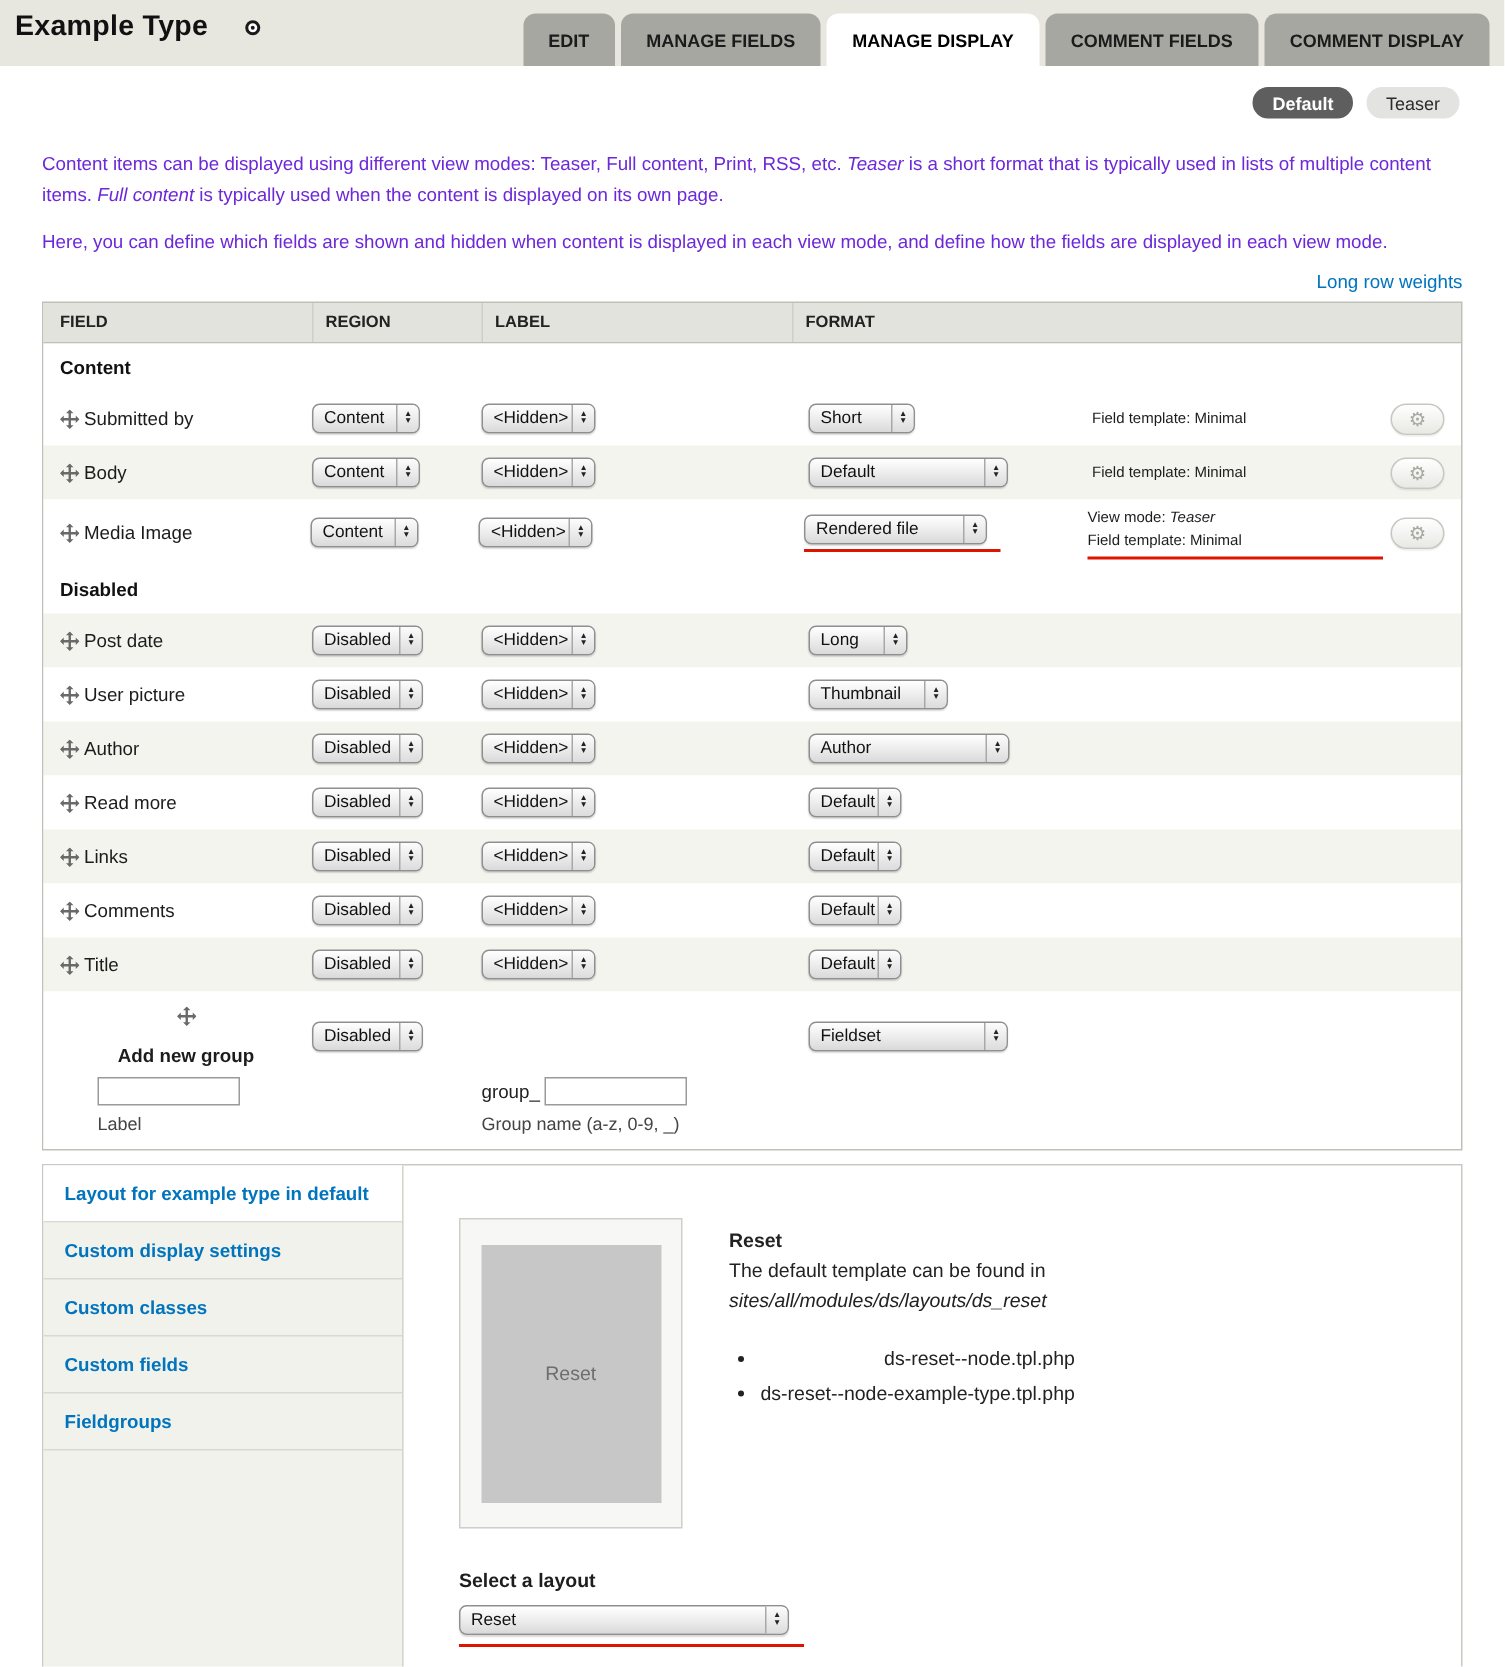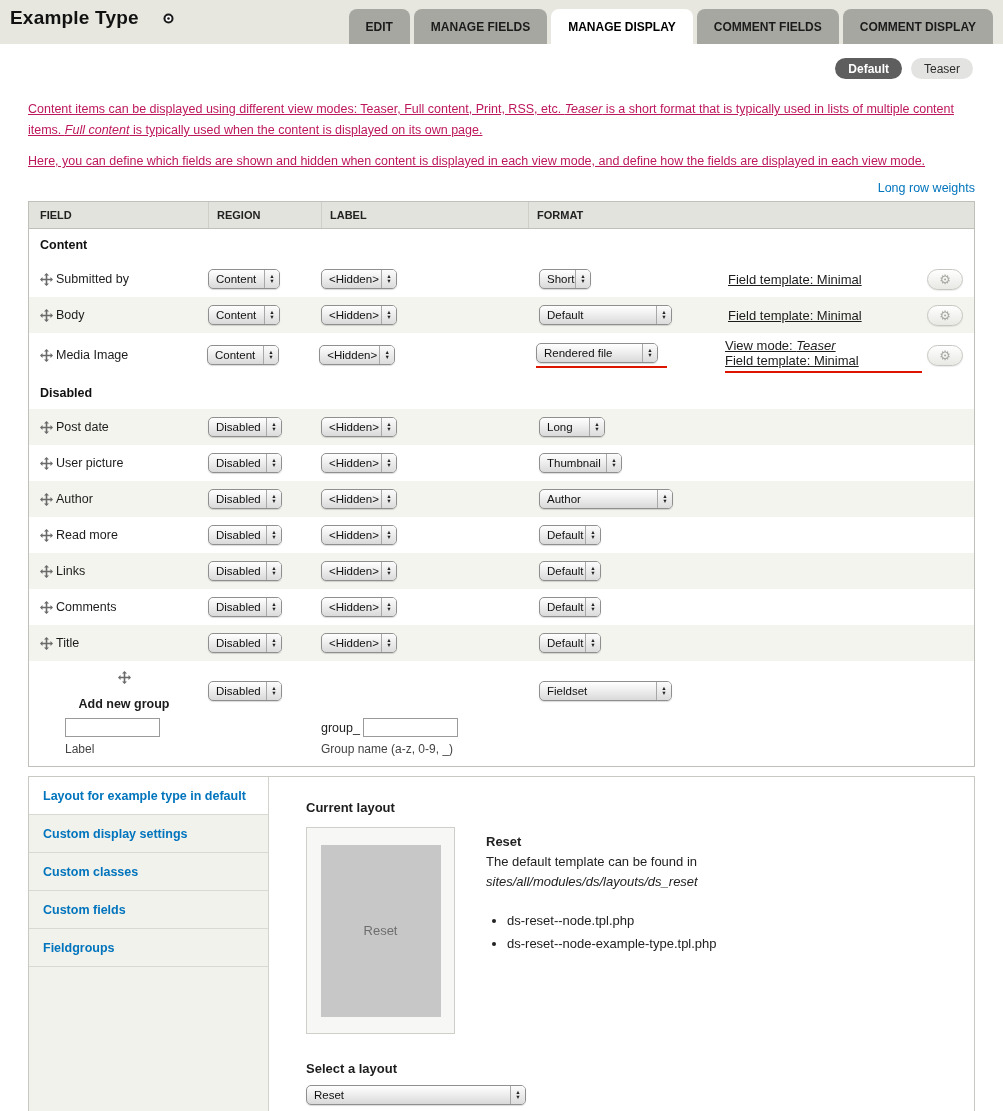--- a/index.html
+++ b/index.html
@@ -21,21 +21,21 @@
   }
   .tab.active { background:#fff; color:#000; }
 
   
   .vm-row { display:flex; justify-content:flex-end; gap:9px; padding:14px 30px 0 0; }
   .pill { height:21px; display:flex; align-items:center; padding:0 13px; border-radius:11px; font-size:12px; cursor:pointer; }
   .pill.dark { background:#5e5e5e; color:#fff; font-weight:bold; }
   .pill.light { background:#e3e3e1; color:#2c2c2c; }
 
   
-  .desc { margin:20px 28px 0 28px; line-height:21px; color:#be185d;text-decoration:underline; }
+  .desc { margin:20px 28px 0 28px; line-height:21px; color:#6d28d9; }
   .desc p + p { margin-top:10px; }
   .em { font-style:italic; }
   .weights-row { margin:9px 28px 0 28px; text-align:right; }
   .link { color:#0074bd; text-decoration:none; cursor:pointer; }
 
   
   .ds-table { margin:6px 28px 0 28px; border:1px solid #c0c0ba; background:#fff; }
   .thead { display:flex; height:27px; background:#e2e3dc; border-bottom:1px solid #c0c0ba; align-items:center; font-weight:bold; font-size:11px; color:#222; }
   .c-field { width:179px; padding-left:11px; }
   .c-region { width:113px; }
@@ -61,21 +61,21 @@
     font-size:11.5px; color:#111; cursor:pointer; overflow:hidden;
   }
   .sel .lbl { flex:1; display:flex; align-items:center; padding:0 7px; white-space:nowrap; overflow:hidden; }
   .sel .arr {
     width:15px; border-left:1px solid #a8a8a8; display:flex; flex-direction:column;
     align-items:center; justify-content:center; font-size:5.5px; line-height:5px; color:#222;
     background:linear-gradient(#fcfcfc,#dcdcdc);
   }
 
   .fmt-zone { width:200px; padding-left:11px; display:flex; flex-direction:column; justify-content:center; }
-  .note { flex:1; font-size:13px; color:#1c1c1c; line-height:15px;text-decoration:underline; }
+  .note { flex:1; font-size:10px; color:#1c1c1c; line-height:15px; }
   .gear-wrap { width:52px; display:flex; justify-content:flex-end; padding-right:11px; }
   .gear-btn {
     width:36px; height:21px; border:1px solid #c7c7c2; border-radius:11px;
     background:linear-gradient(#ffffff,#e8e8e4); box-shadow:0 1px 1px rgba(0,0,0,.08);
     display:flex; align-items:center; justify-content:center;
     color:#a9a9a4; font-size:13px; cursor:pointer;
   }
   .redline { height:2px; background:#dc1400; margin-top:3px; }
 
   
@@ -92,21 +92,21 @@
   .vtab { height:38px; display:flex; align-items:center; padding-left:14px; font-weight:bold; font-size:12.5px; color:#0074bd; border-bottom:1px solid #d9d9d3; cursor:pointer; }
   .vtab.active { background:#fff; }
   .layout-main { flex:1; padding:23px 0 0 37px; }
   .sec-heading { font-weight:bold; font-size:13px; color:#1d1d1d; }
   .thumb-row { display:flex; margin-top:12px; }
   .thumb-box { width:149px; height:207px; border:1px solid #cfcfca; background:#f7f7f5; display:flex; align-items:center; justify-content:center; }
   .thumb-inner { width:120px; height:172px; background:#c7c7c7; display:flex; align-items:center; justify-content:center; color:#6e6e6e; font-size:13px; }
   .reset-info { margin-left:31px; padding-top:5px; line-height:20px; font-size:13px; color:#222; }
   .reset-info .hd { font-weight:bold; }
   .tpl-list { margin:17px 0 0 21px; }
-  .tpl-list li { line-height:23px; font-size:13px; }
+  .tpl-list li { line-height:23px; font-size:13px;text-align:right; }
   .select-layout { margin-top:27px; }
   .layout-sel-wrap { margin-top:9px; width:230px; }
 
   a { color:#0074bd; }
 </style>
 </head>
 <body>
 
 <div class="topbar">
   <div class="title-wrap">
@@ -162,21 +162,21 @@
     <div class="c-region"><span class="sel" style="width:72px">
           <span class="lbl">Content</span>
           <span class="arr">▲<br>▼</span>
         </span></div>
     <div class="c-label"><span class="sel" style="width:76px">
           <span class="lbl">&lt;Hidden&gt;</span>
           <span class="arr">▲<br>▼</span>
         </span></div>
     <div class="c-format">
       <div class="fmt-zone">
-          <span class="sel" style="width:52px">
+          <span class="sel" style="width:71px">
             <span class="lbl">Short</span>
             <span class="arr">▲<br>▼</span>
           </span>
         </div>
       <div class="note">Field template: Minimal</div>
       <div class="gear-wrap">
           <span class="gear-btn">
             <span>⚙</span>
           </span>
         </div>
@@ -297,21 +297,21 @@
     <div class="c-region"><span class="sel" style="width:74px">
           <span class="lbl">Disabled</span>
           <span class="arr">▲<br>▼</span>
         </span></div>
     <div class="c-label"><span class="sel" style="width:76px">
           <span class="lbl">&lt;Hidden&gt;</span>
           <span class="arr">▲<br>▼</span>
         </span></div>
     <div class="c-format">
       <div class="fmt-zone">
-          <span class="sel" style="width:83px">
+          <span class="sel" style="width:93px">
             <span class="lbl">Thumbnail</span>
             <span class="arr">▲<br>▼</span>
           </span>
         </div>
       <div class="note"></div>
         <div class="gear-wrap"></div>
     </div>
   </div>
 
   <div class="frow striped">
@@ -503,21 +503,20 @@
 
 <div class="layout-box">
   <div class="vtabs">
     <div class="vtab active">Layout for example type in default</div>
     <div class="vtab">Custom display settings</div>
     <div class="vtab">Custom classes</div>
     <div class="vtab">Custom fields</div>
     <div class="vtab">Fieldgroups</div>
   </div>
   <div class="layout-main">
-    <div class="sec-heading">Current layout</div>
     <div class="thumb-row">
       <div class="thumb-box">
         <div class="thumb-inner">Reset</div>
       </div>
       <div class="reset-info">
         <div class="hd">Reset</div>
         <div>The default template can be found in</div>
         <div class="em">sites/all/modules/ds/layouts/ds_reset</div>
         <ul class="tpl-list">
           <li>ds-reset--node.tpl.php</li>

